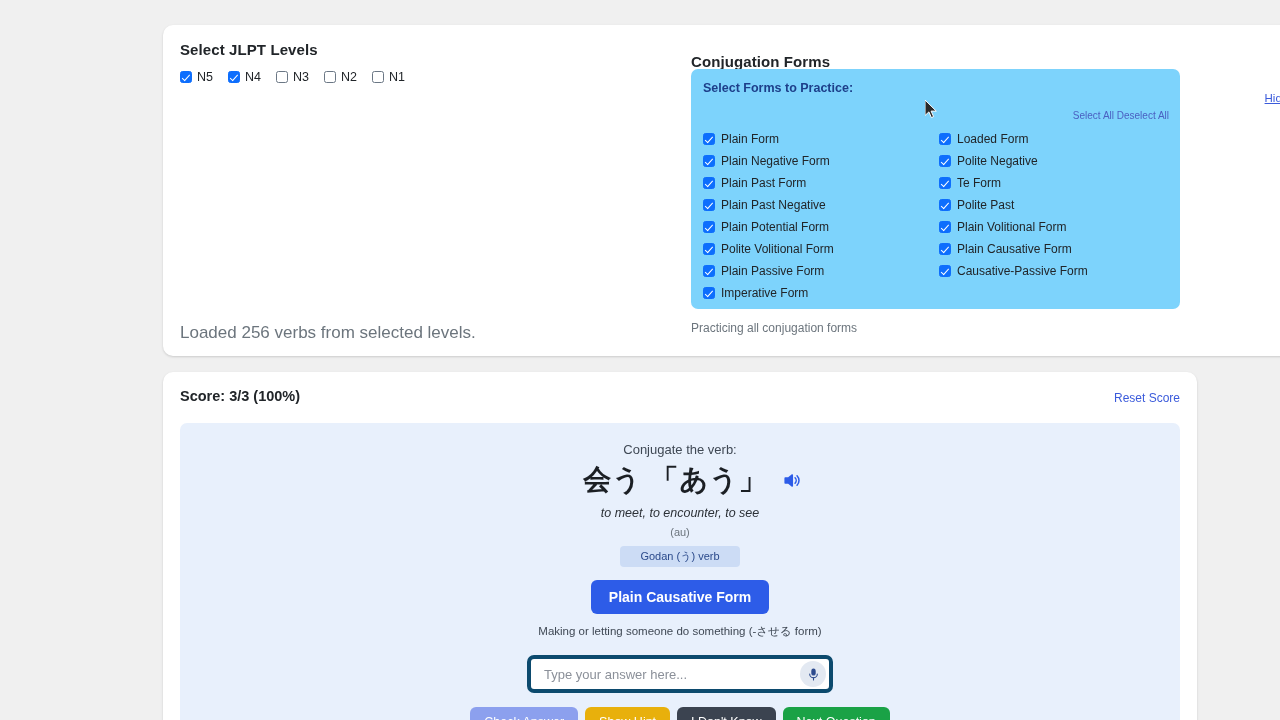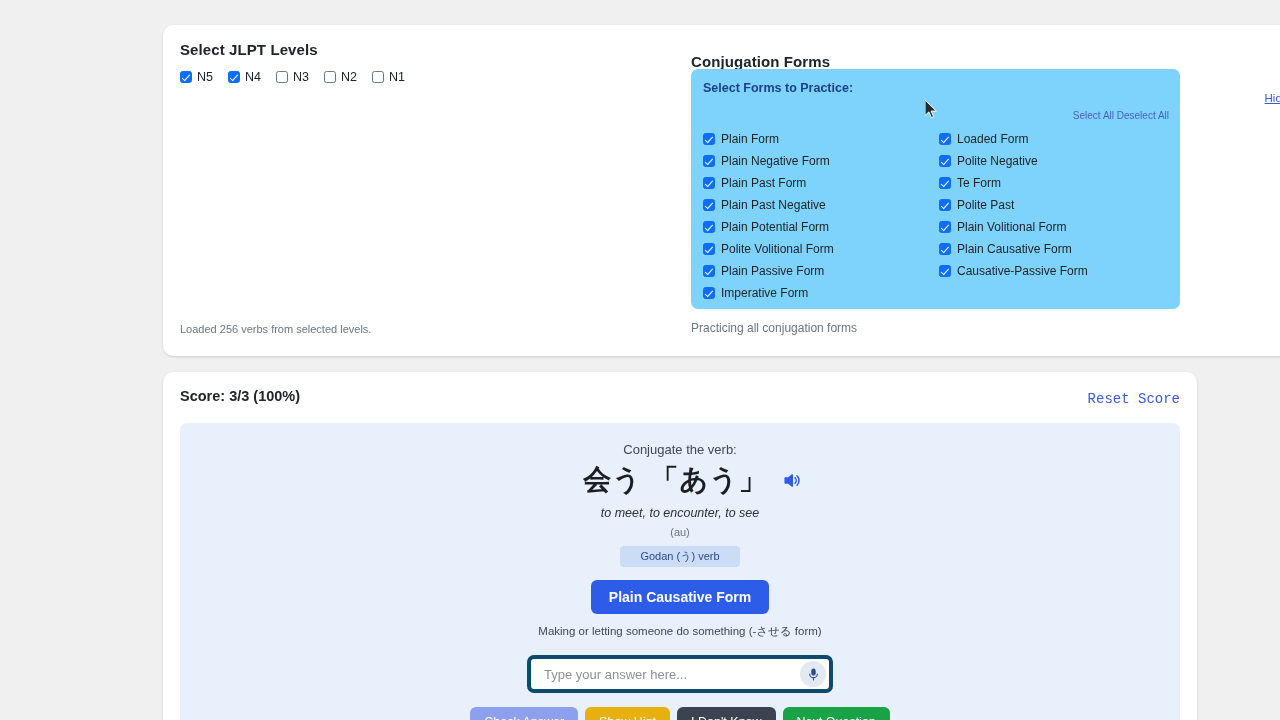--- a/index.html
+++ b/index.html
@@ -78,21 +78,21 @@
     left: 3.4px; top: 1.2px;
     width: 3.4px; height: 6.6px;
     border: solid #fff;
     border-width: 0 1.7px 1.7px 0;
     transform: rotate(42deg);
   }
 
   #loaded-status {
     position: absolute;
     left: 17px; top: 298px;
-    font-size: 11px;
+    font-size: 17px;
     color: #6c757d;
   }
 
   
   #forms-title { position: absolute; left: 528px; top: 16px; margin-top: 12px; }
   #hide-forms-link {
     position: absolute;
     right: 17px; top: 19px;
     font-size: 11.5px;
     color: #3b5bdb;
@@ -153,24 +153,23 @@
   #score-label {
     position: absolute;
     left: 17px; top: 16px;
     font-size: 14.5px;
     font-weight: bold;
     color: #212529;
   }
   #reset-score-link {
     position: absolute;
     right: 17px; top: 19px;
-    font-size: 14px;
+    font-size: 12px;
     color: #3b5bdb;
     cursor: pointer;
-    font-family: Liberation Mono, monospace;
   }
 
   #quiz-area {
     position: absolute;
     left: 17px; top: 51px;
     width: 1000px; height: 309px;
     background: #e8f0fc;
     border-radius: 7px;
     text-align: center;
   }

